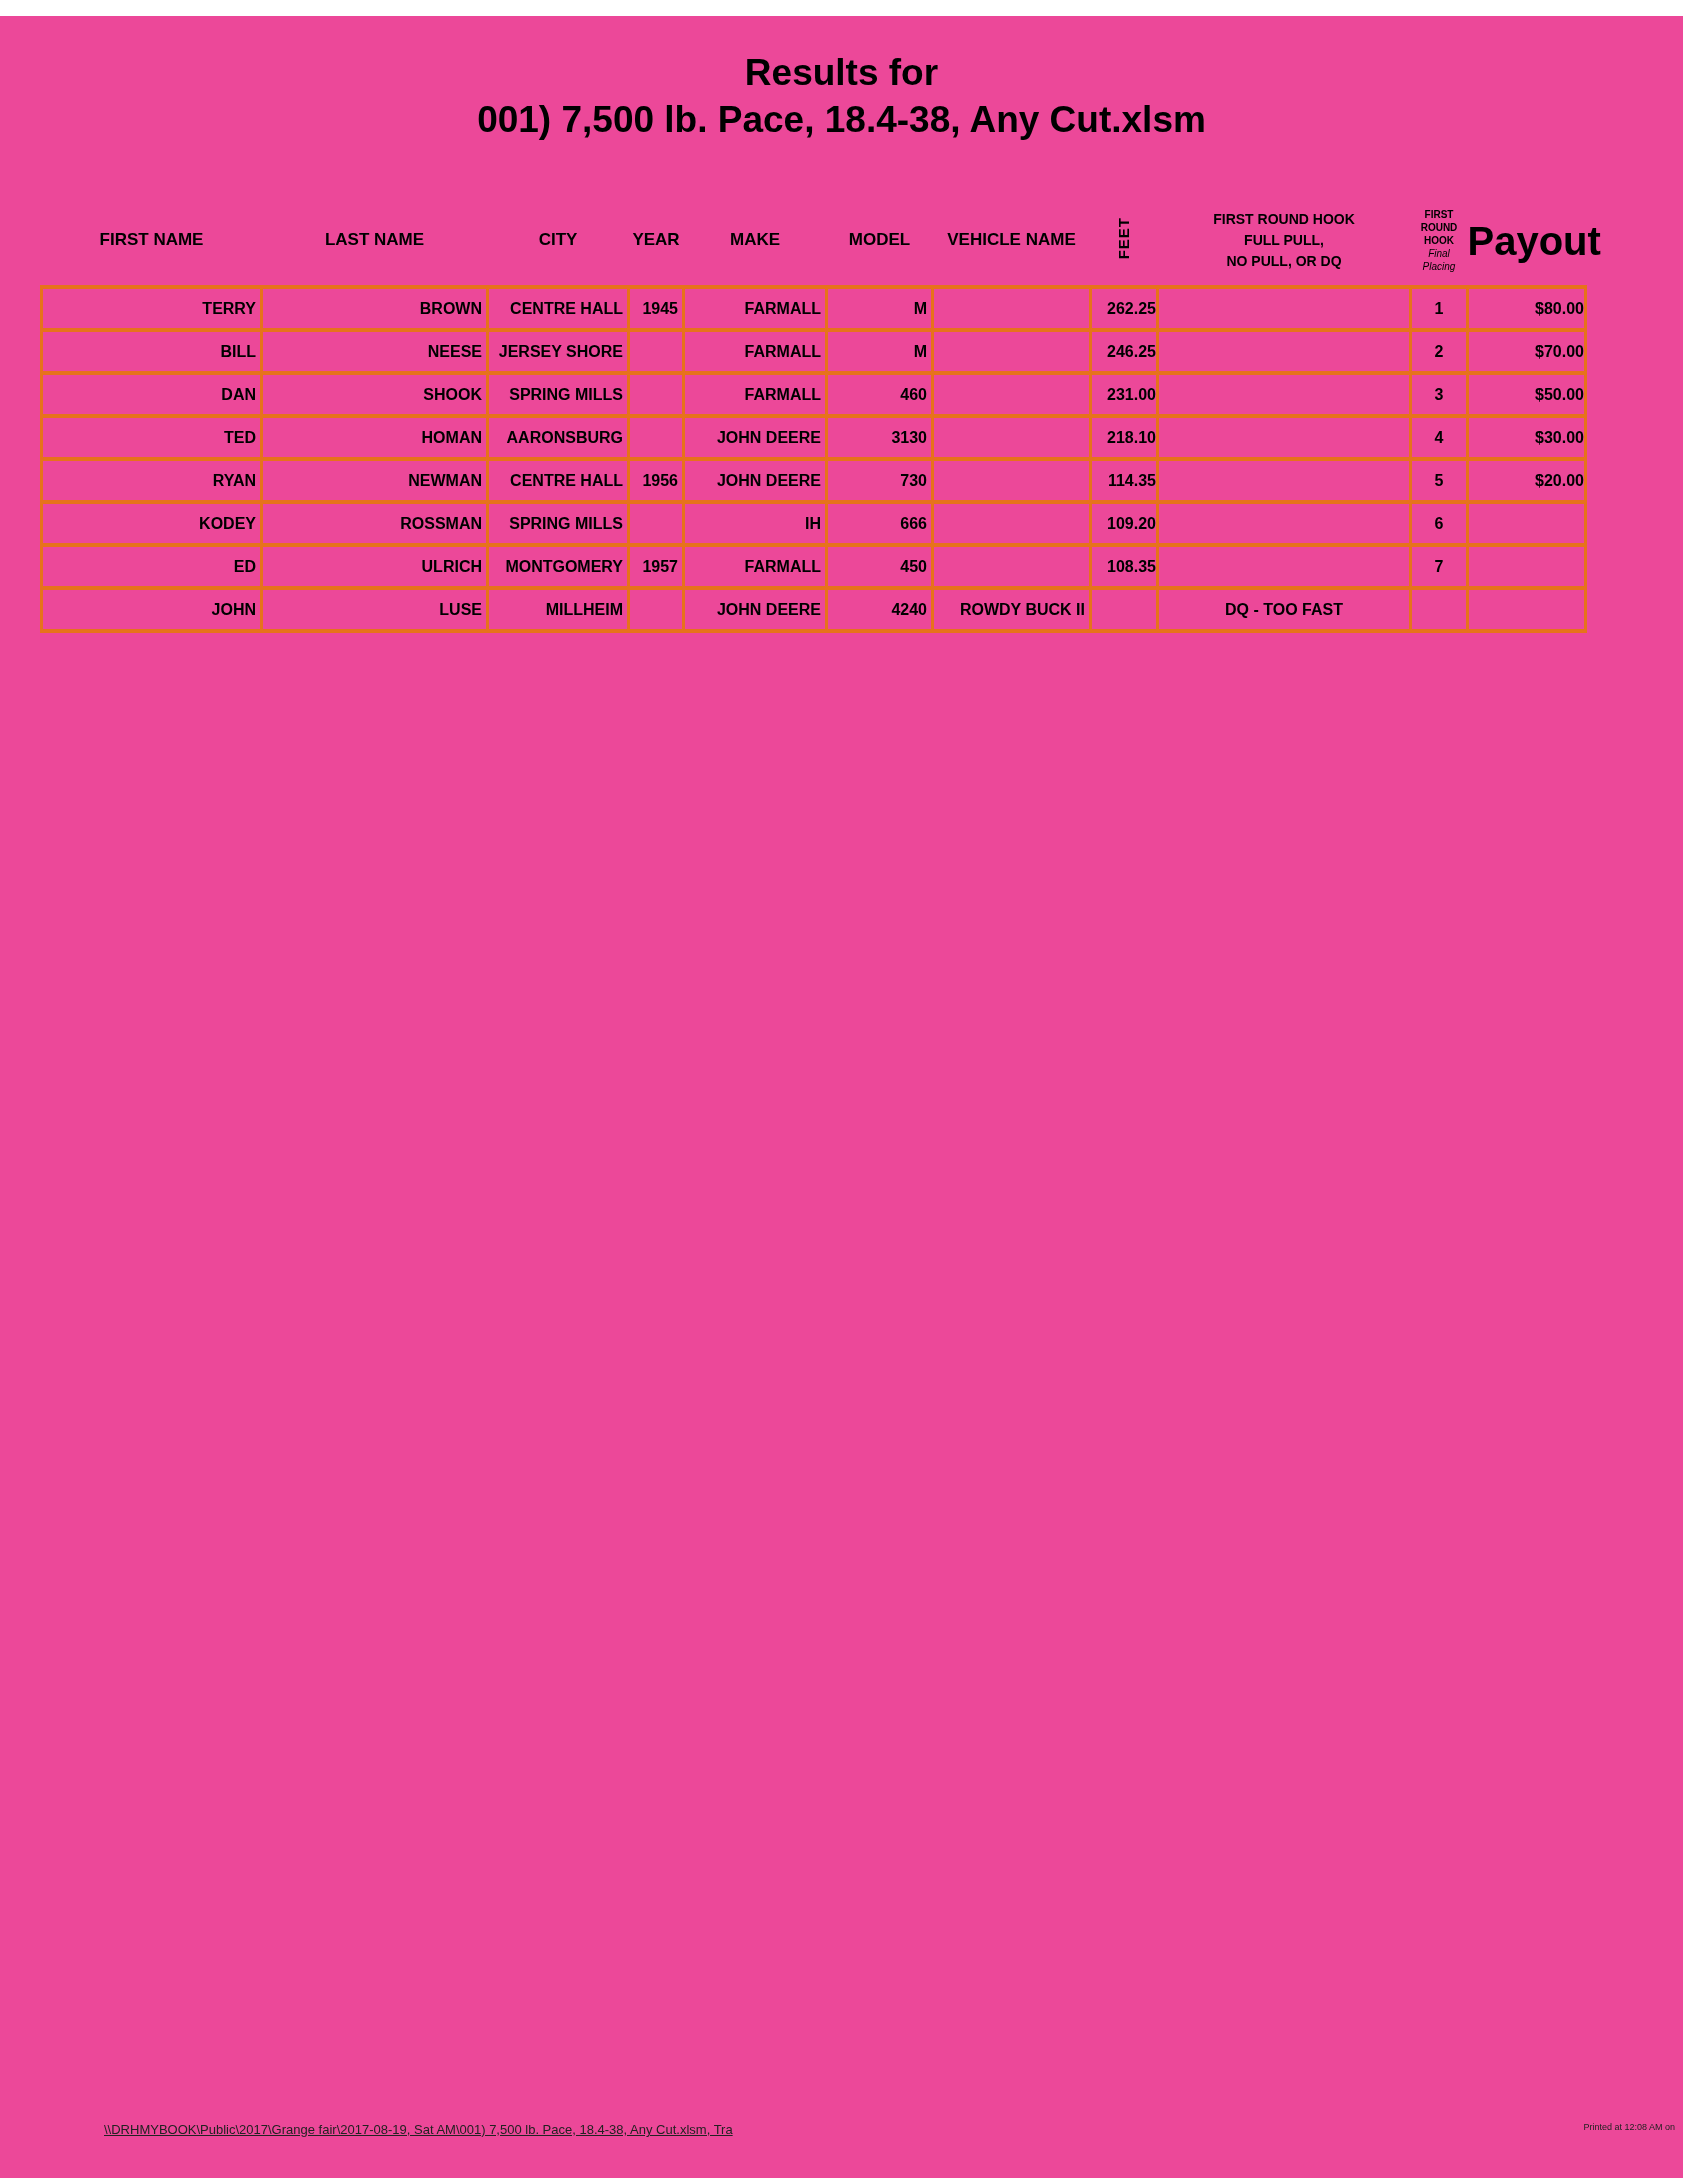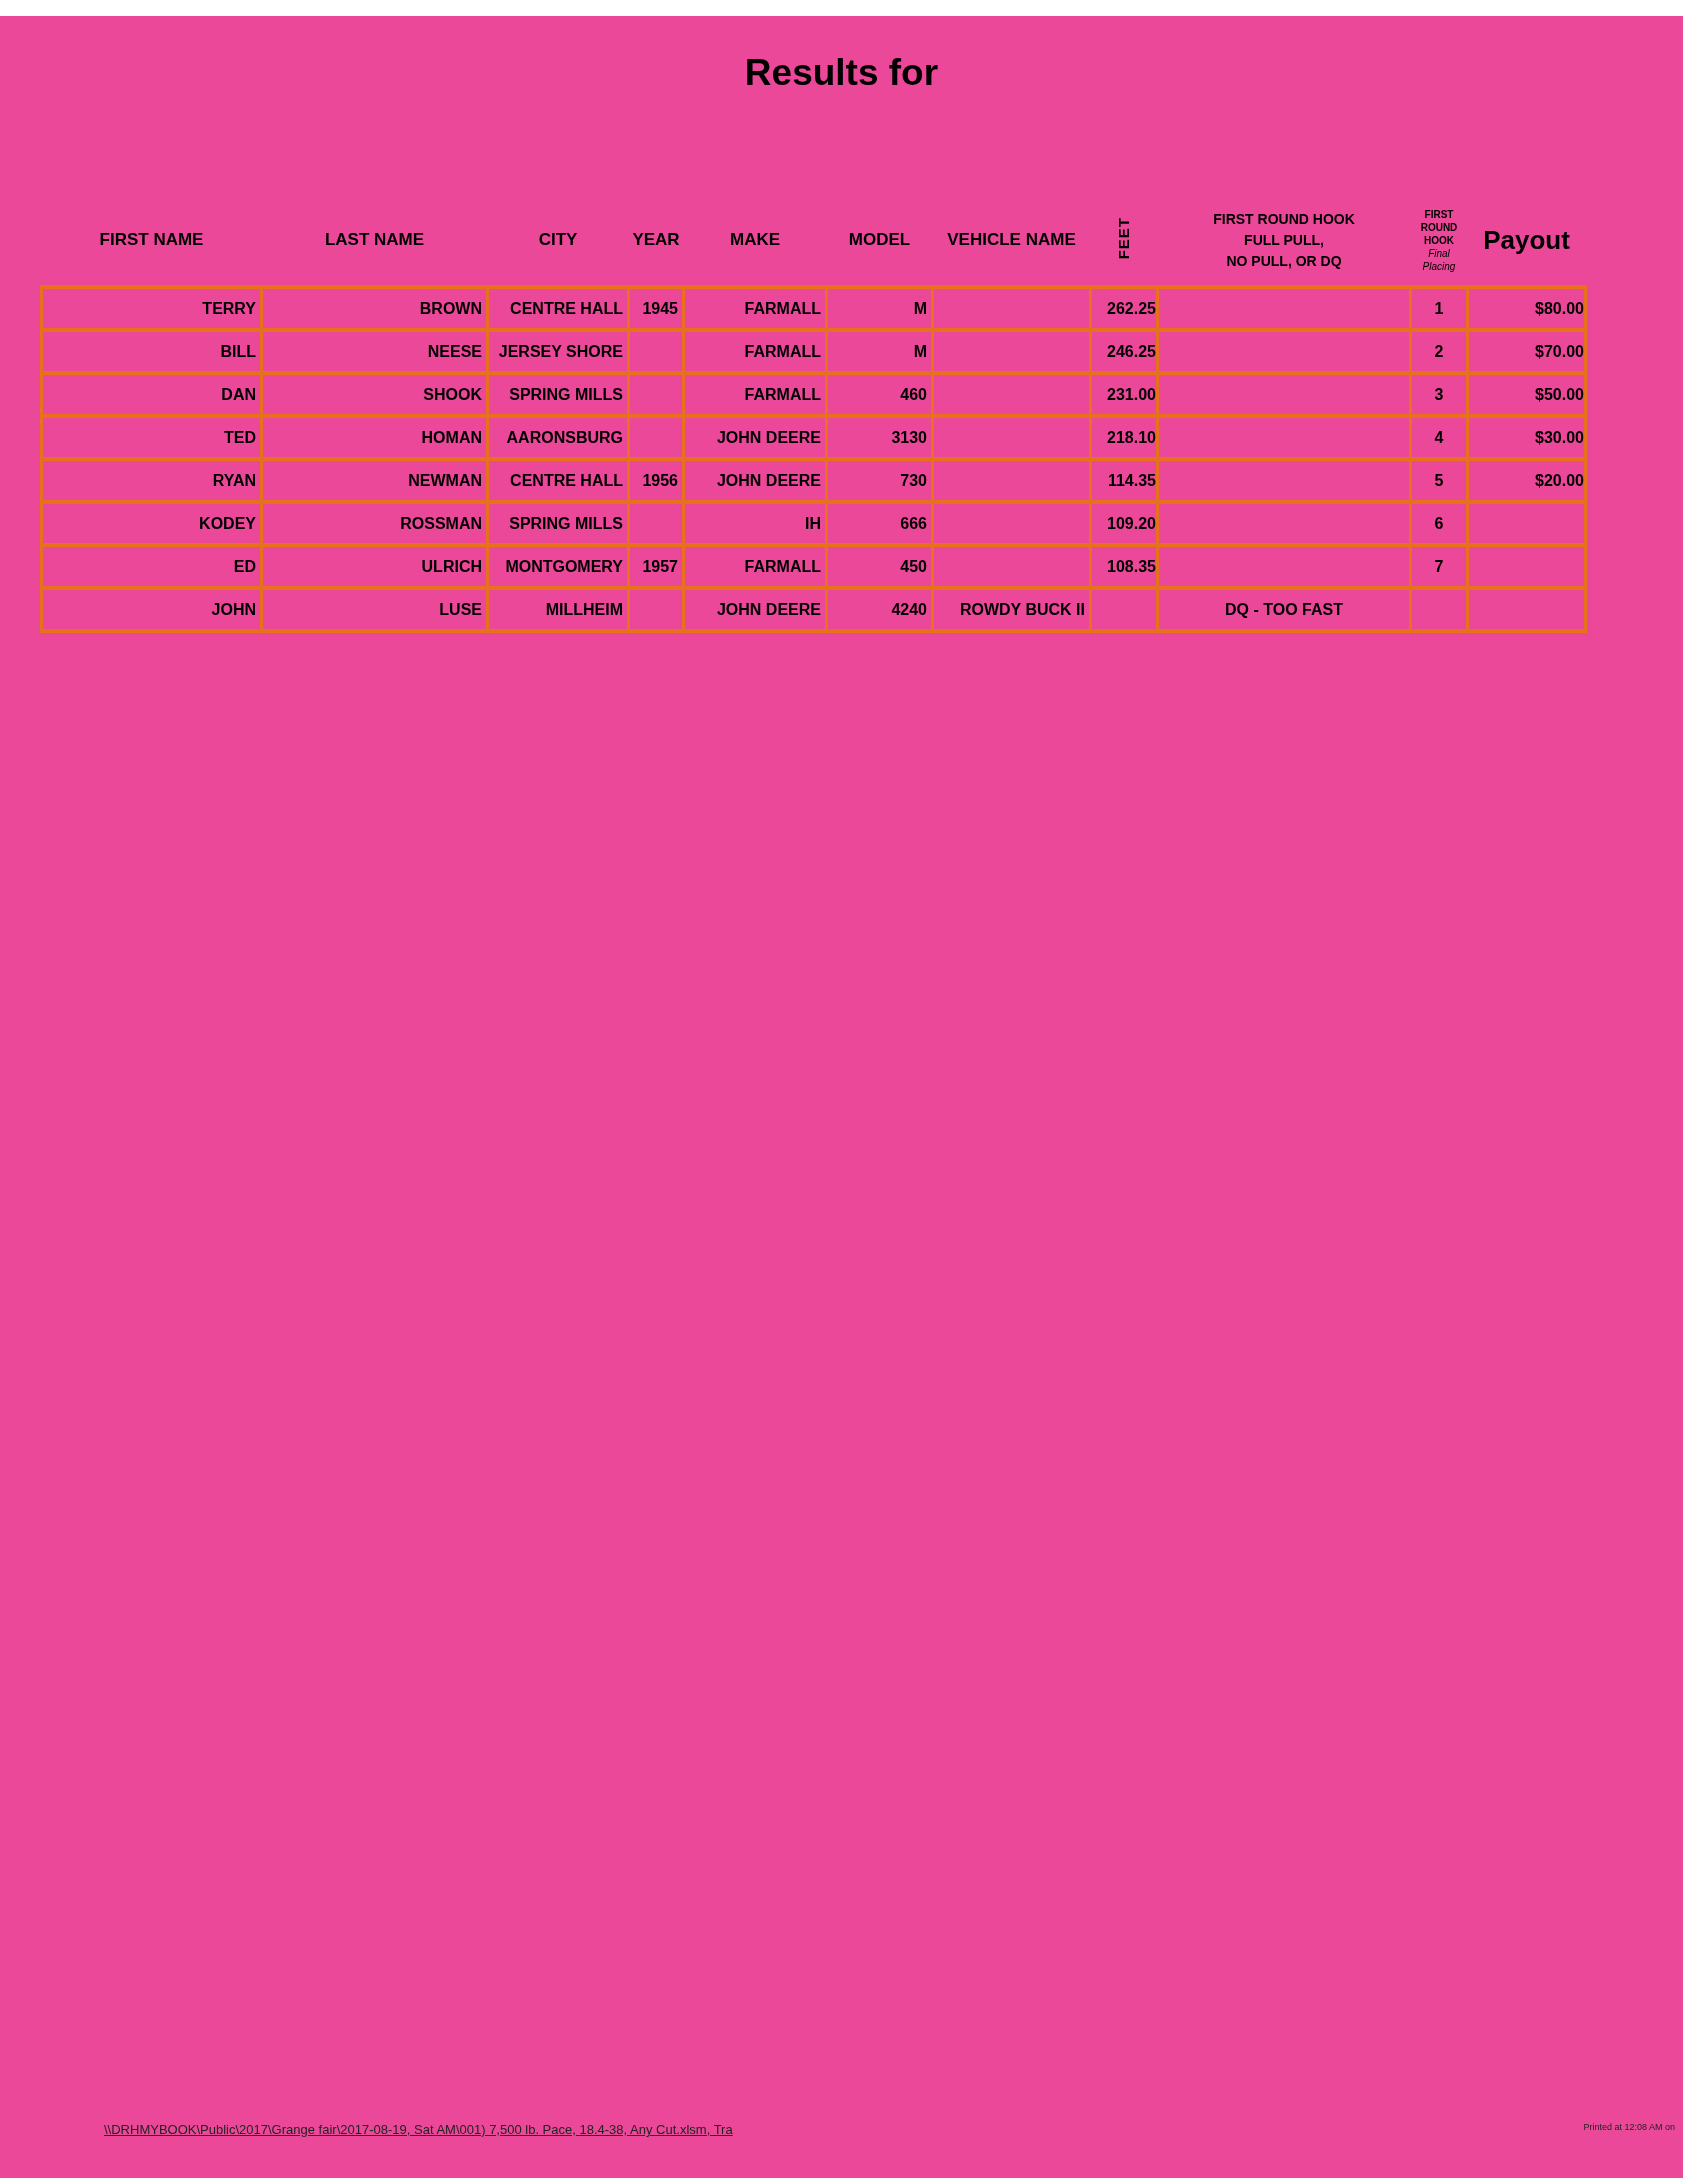--- a/index.html
+++ b/index.html
@@ -51,21 +51,21 @@
     font-size: 10px;
     font-weight: bold;
     line-height: 13px;
   }
   th .placing-line-small {
     font-size: 10px;
     font-weight: normal;
     line-height: 13px;
     font-style: italic;
   }
-  th.payout-th { font-size: 26px; font-weight: bold; }
+  th.payout-th { font-size: 40px; font-weight: bold; }
   .vertical-text {
     display: inline-block;
     writing-mode: vertical-rl;
     transform: rotate(180deg);
     font-size: 15px;
     font-weight: bold;
     letter-spacing: 1px;
   }
   tbody td {
     border: 3px solid #E7721B;
@@ -99,20 +99,21 @@
     white-space: nowrap;
   }
 </style>
 </head>
 <body>
 
 <div class="page">
 
   <div class="title-block">
     <div class="title-line1">Results for</div>
+    <div class="title-line2">001) 7,500 lb. Pace, 18.4-38, Any Cut.xlsm</div>
   </div>
 
   <table class="results">
     <colgroup>
       <col style="width:220px">
         <col style="width:226px">
         <col style="width:141px">
         <col style="width:55px">
       <col style="width:143px">
         <col style="width:106px">

